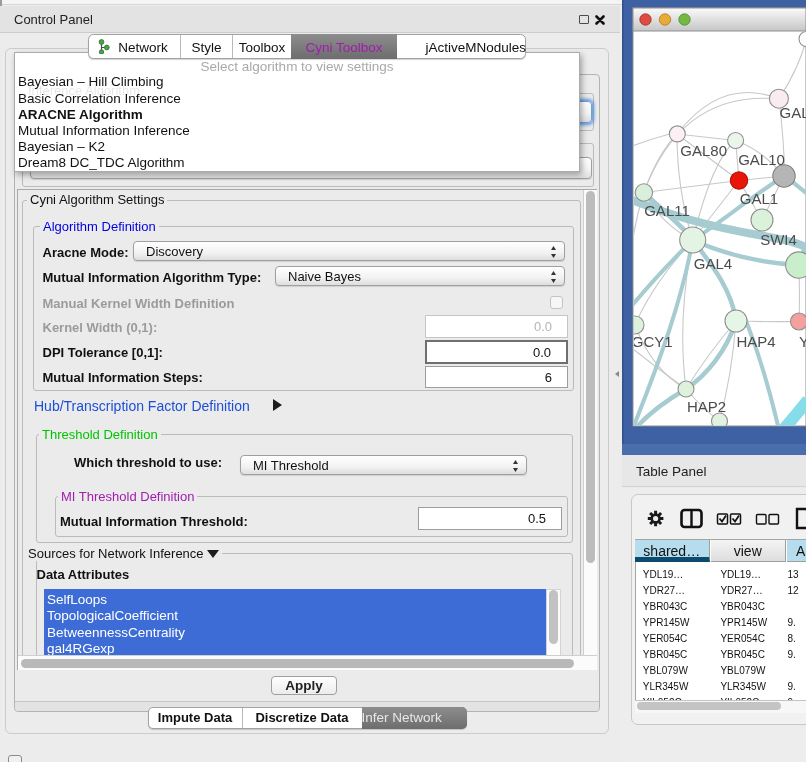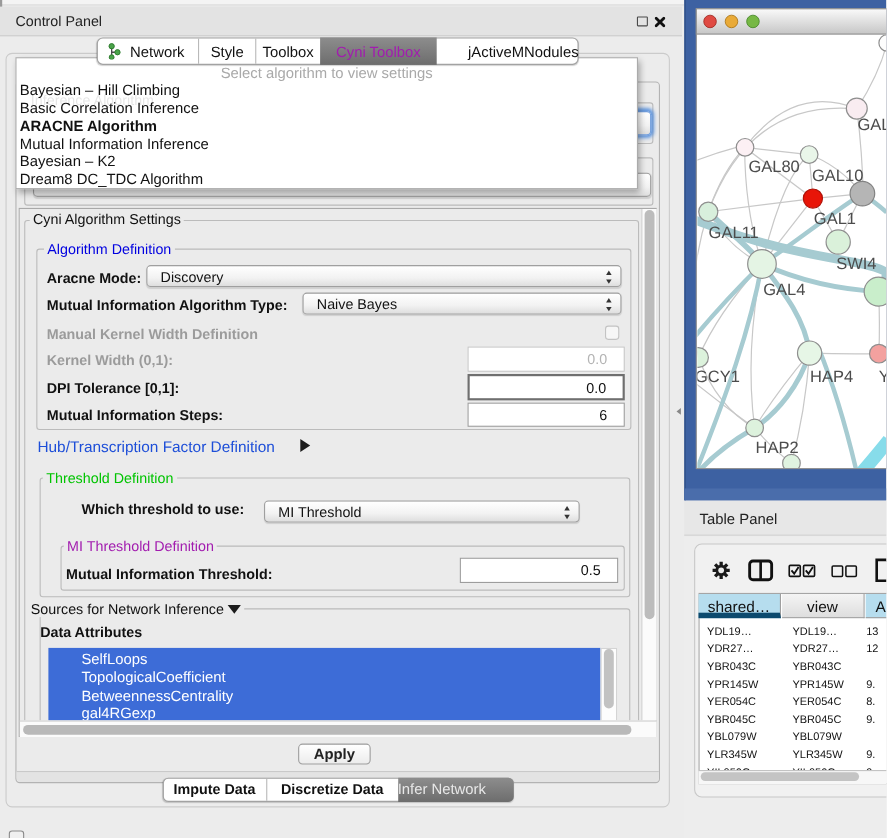--- a/index.html
+++ b/index.html
@@ -103,21 +103,21 @@
   </div>
   <div class="ab grp" style="left:37px;top:306px;width:513px;height:41px;"></div>
   <div class="ab gtitle" style="left:40px;top:299.5px;color:#a21caf;">MI Threshold Definition</div>
   <div class="ab lbl" style="left:42px;top:324.5px;">Mutual Information Threshold:</div>
   <div class="ab tf" style="left:400px;top:317px;width:144px;height:23px;">0.5</div>
 
   <div class="ab grp" style="left:18px;top:363px;width:537px;height:300px;"></div>
   <div class="ab gtitle" style="left:7px;top:357px;">Sources for Network Inference <span style="display:inline-block;width:0;height:0;border-top:8px solid #1c1c1c;border-left:6.5px solid transparent;border-right:6.5px solid transparent;vertical-align:0px;"></span></div>
   <div class="ab lbl" style="left:18.5px;top:378px;">Data Attributes</div>
   <div class="ab" style="left:26px;top:398.5px;width:501.5px;height:67px;background:#3d6cd7;"></div>
-  <div class="ab" style="left:29px;top:401.5px;color:#fff;line-height:16.5px;font-size:13.5px;margin-left:27px;">SelfLoops<br>TopologicalCoefficient<br>BetweennessCentrality<br>gal4RGexp</div>
+  <div class="ab" style="left:29px;top:401.5px;color:#fff;line-height:16.5px;font-size:13.5px;">SelfLoops<br>TopologicalCoefficient<br>BetweennessCentrality<br>gal4RGexp</div>
   <div class="ab" style="left:527.5px;top:398.5px;width:15px;height:67px;background:#fdfdfd;border:1px solid #d4d4d4;"></div>
   <div class="ab" style="left:530.5px;top:400px;width:9px;height:54px;background:#c2c2c2;border-radius:4.5px;"></div>
 </div>
 
 <div class="ab" style="left:583px;top:190px;width:13.5px;height:465px;background:#fbfbfb;border-left:1px solid #cfcfcf;"></div>
 <div class="ab" style="left:585.5px;top:191px;width:9px;height:372px;background:#bcbcbc;border-radius:4.5px;"></div>
 
 <div class="ab" style="left:17.5px;top:655px;width:579px;height:15px;background:#fbfbfb;border-top:1px solid #cfcfcf;"></div>
 <div class="ab" style="left:21px;top:658.5px;width:553px;height:9px;background:#b9b9b9;border-radius:4.5px;"></div>
 

